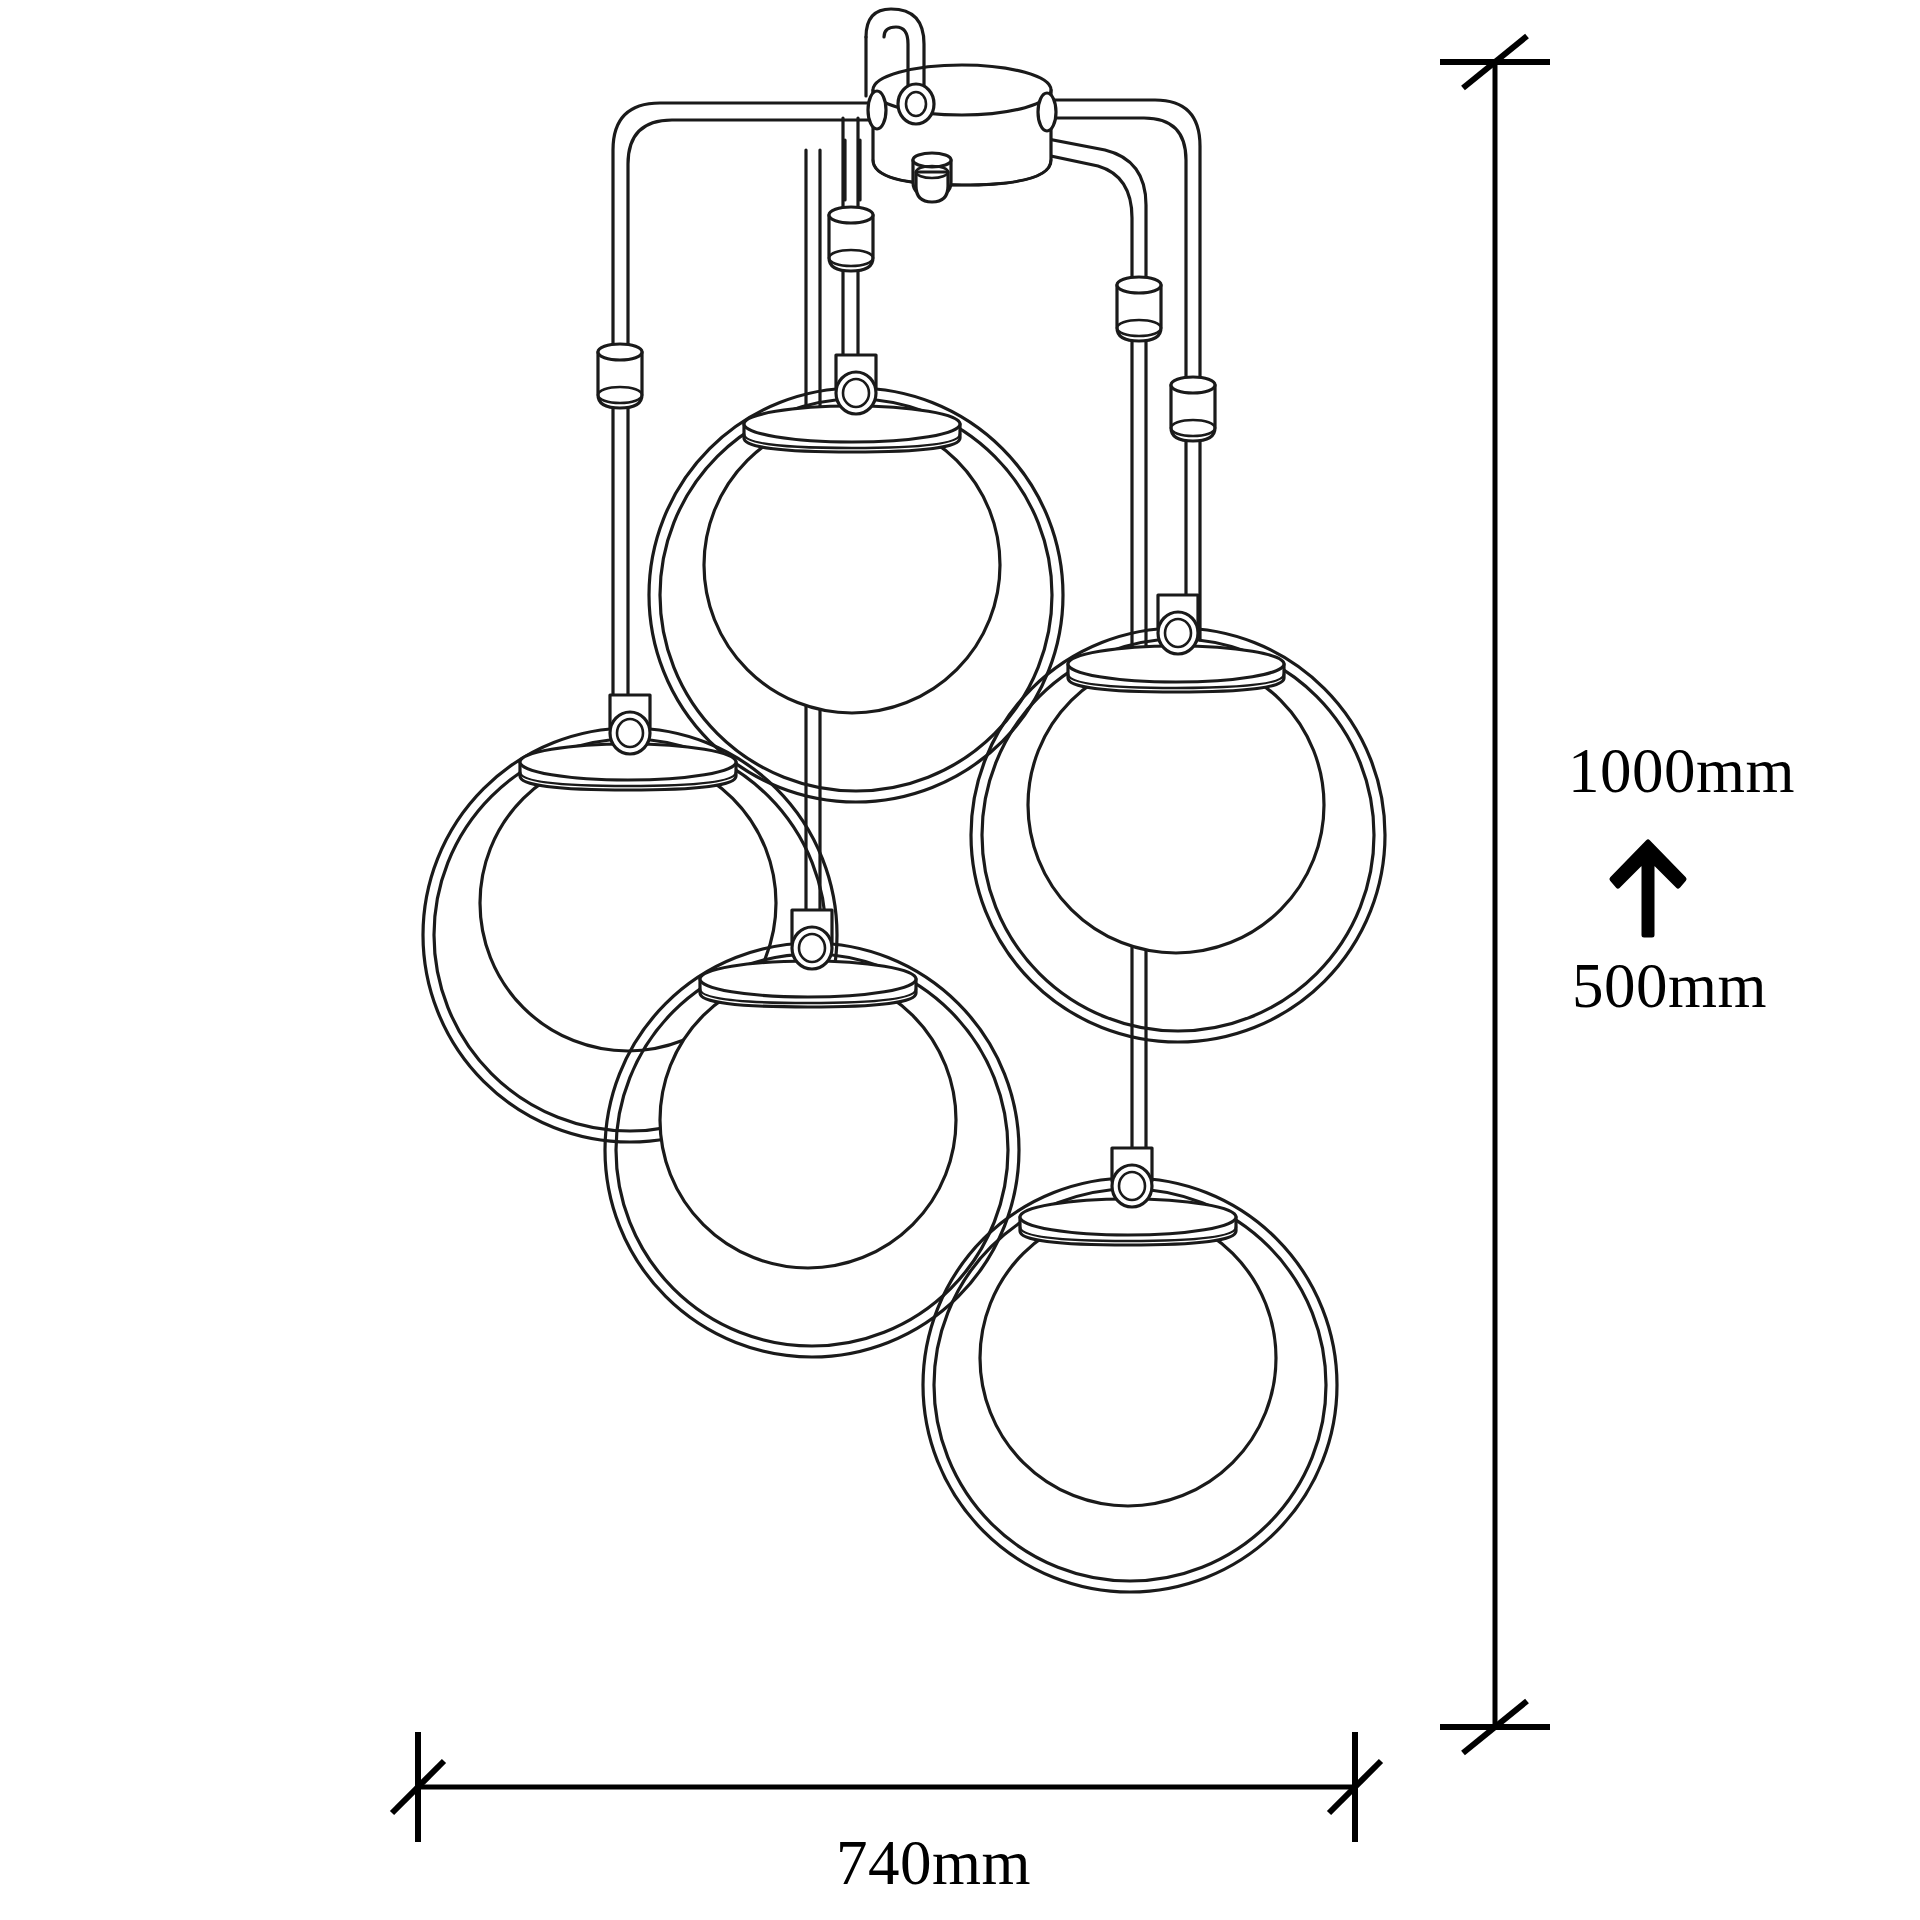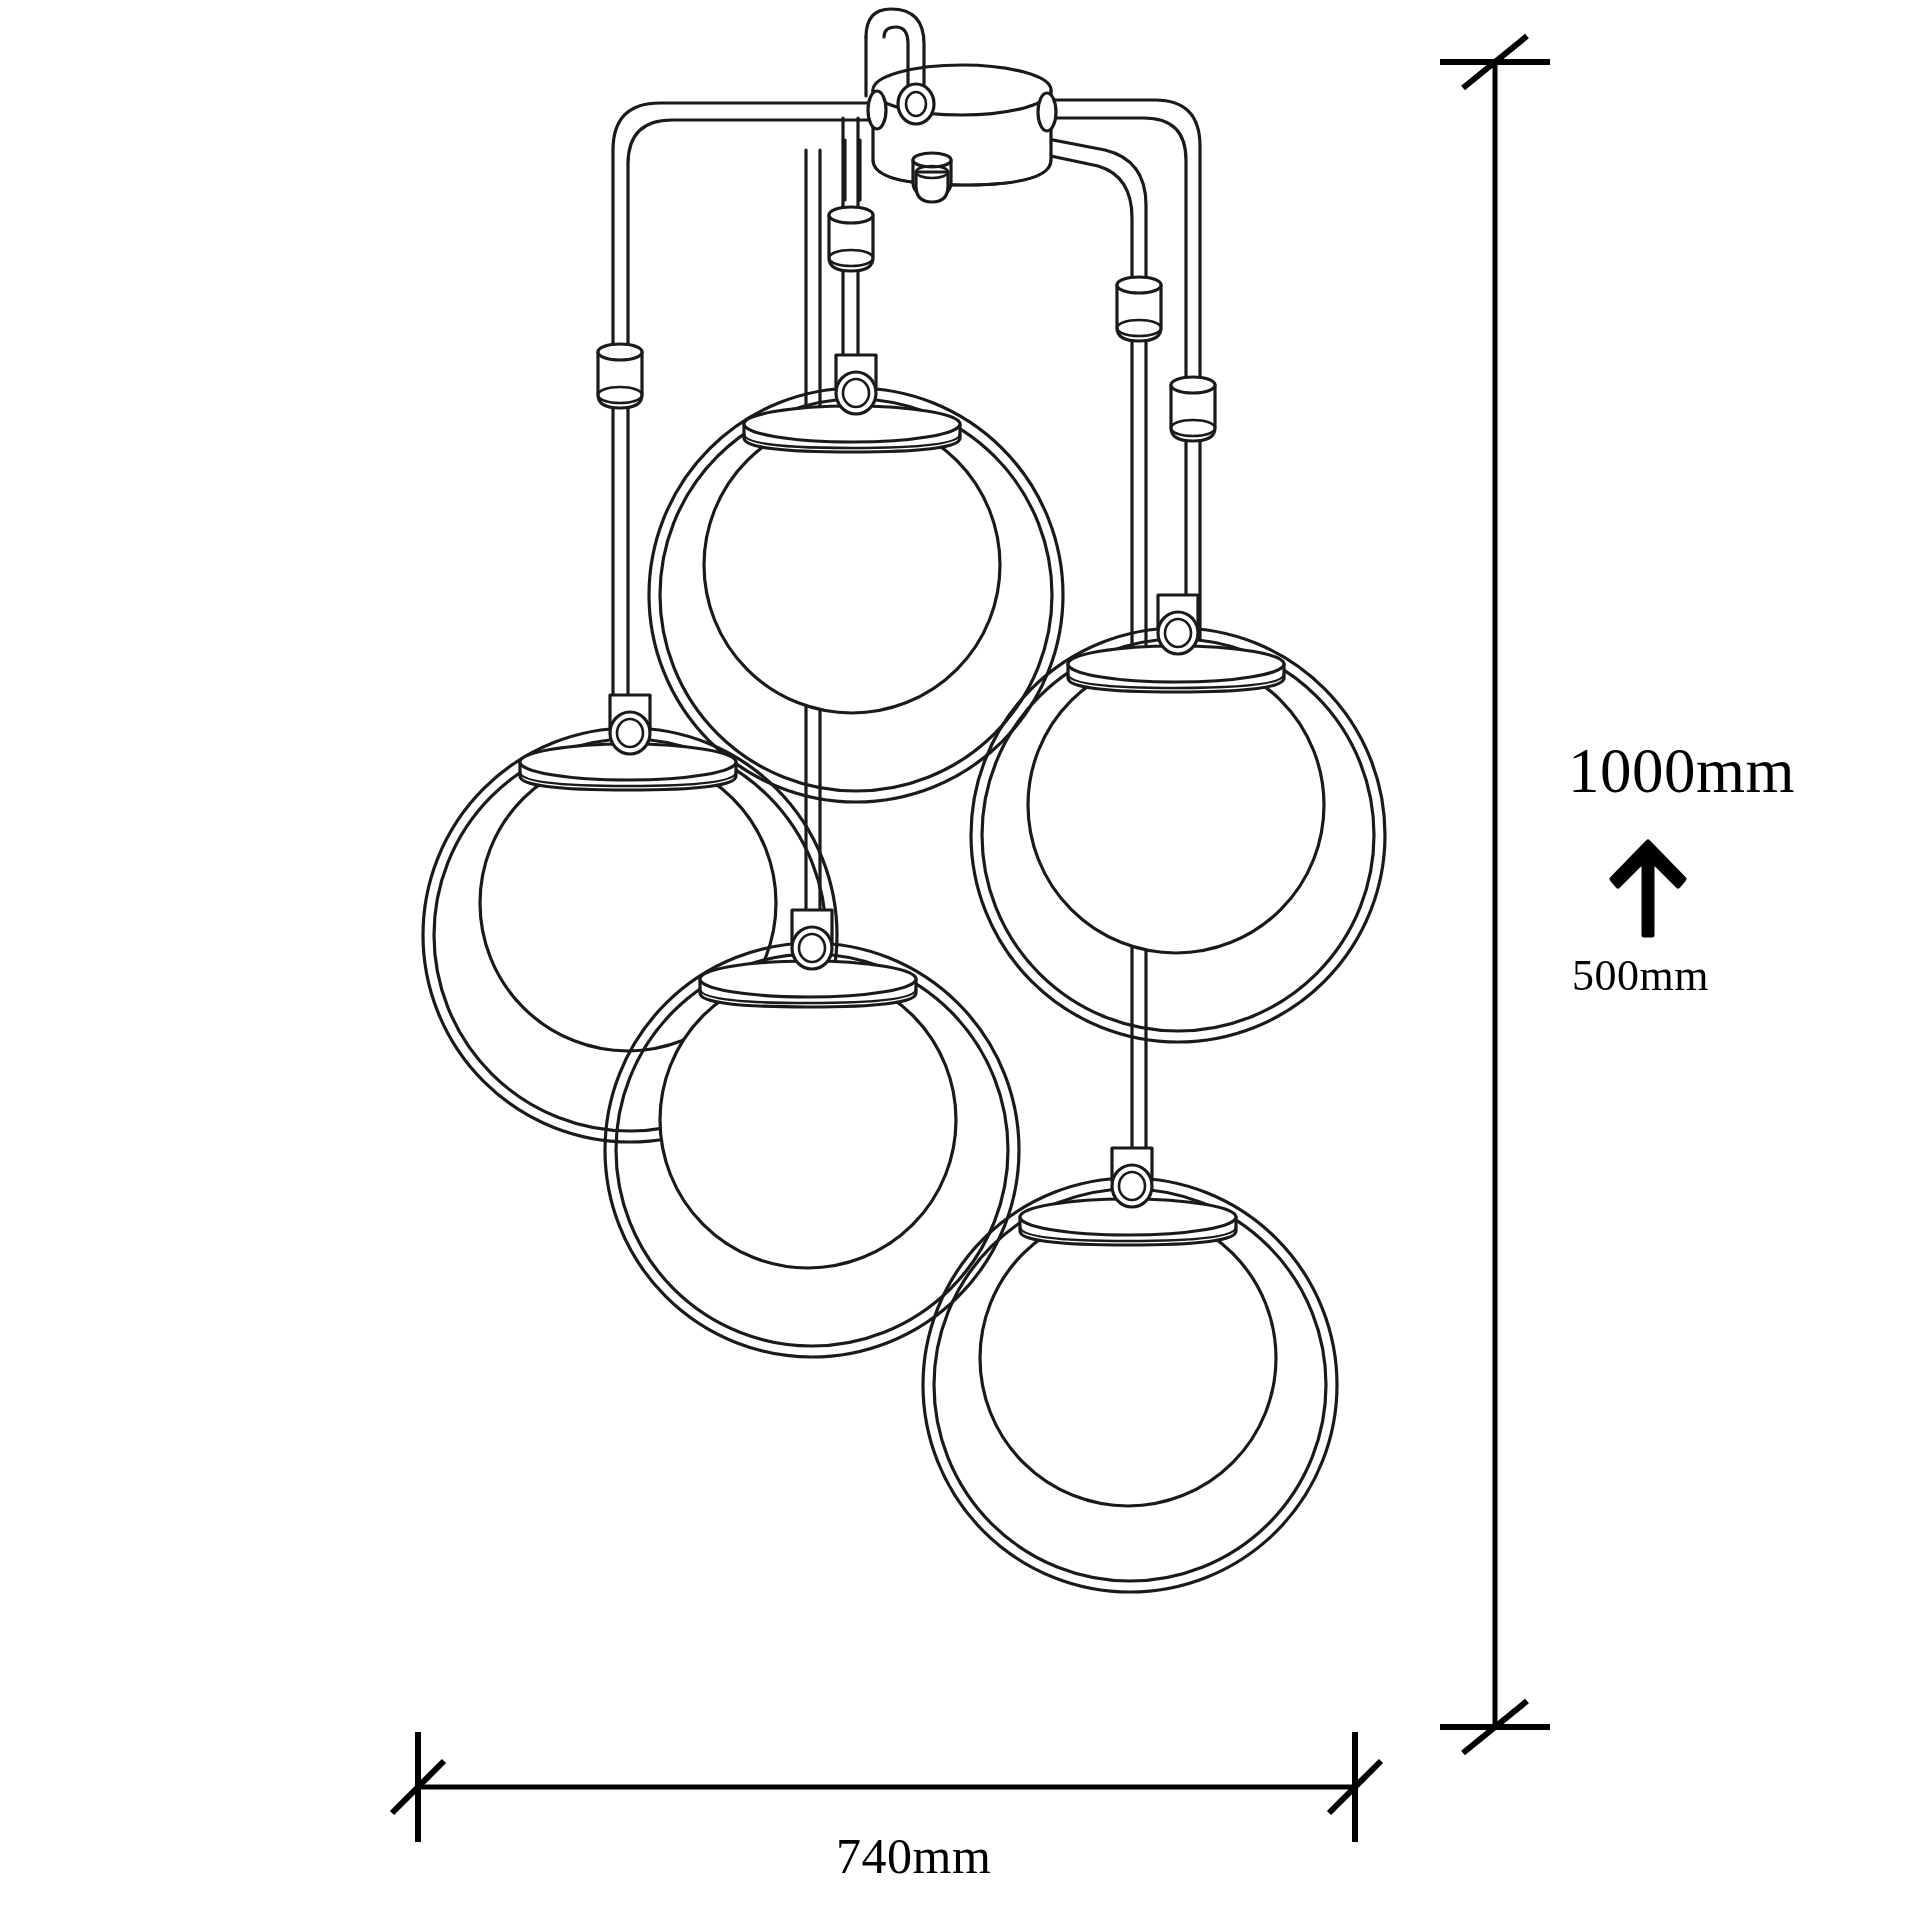--- a/index.html
+++ b/index.html
@@ -3,22 +3,22 @@
 <meta charset="utf-8">
 <style>
   html,body{margin:0;padding:0;background:#ffffff;}
   body{width:1920px;height:1920px;overflow:hidden;
        font-family:"Liberation Serif", serif;}
   #stage{position:relative;width:1920px;height:1628px;background:#ffffff;}
   #drawing{position:absolute;left:0;top:0;width:1920px;height:1920px;}
   .dim-label{position:absolute;color:#000;font-family:"Liberation Serif", serif;
              white-space:nowrap;font-weight:400;letter-spacing:.5px;}
   #lbl-1000{left:1568px;top:735px;font-size:63px;}
-  #lbl-500{left:1572px;top:950px;font-size:44px;}
-  #lbl-740{left:836px;top:1827px;font-size:50px;}
+  #lbl-500{left:1572px;top:950px;font-size:63px;}
+  #lbl-740{left:836px;top:1827px;font-size:63px;}
 </style>
 </head>
 <body>
 
 <div id="stage">
 
   <svg id="drawing" viewBox="0 0 1920 1920" xmlns="http://www.w3.org/2000/svg">
 
     <defs>
       <style>

